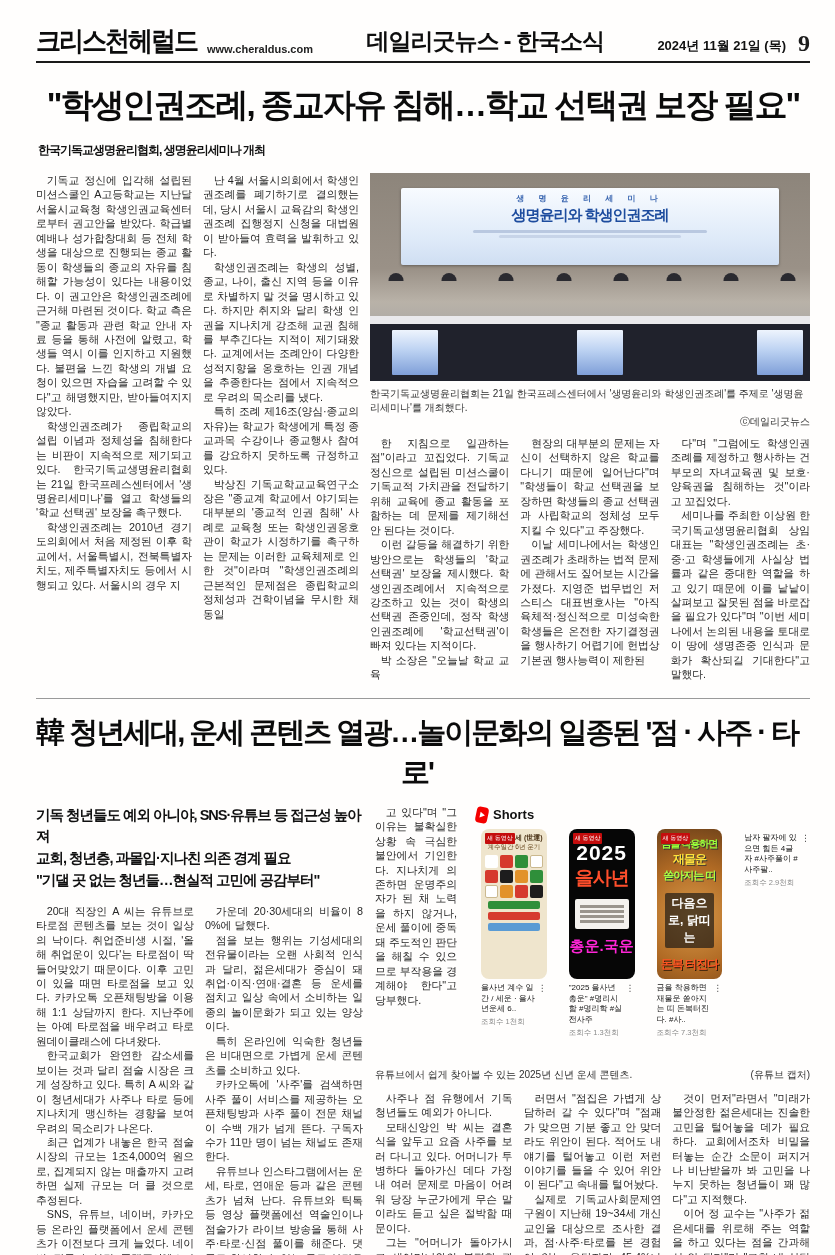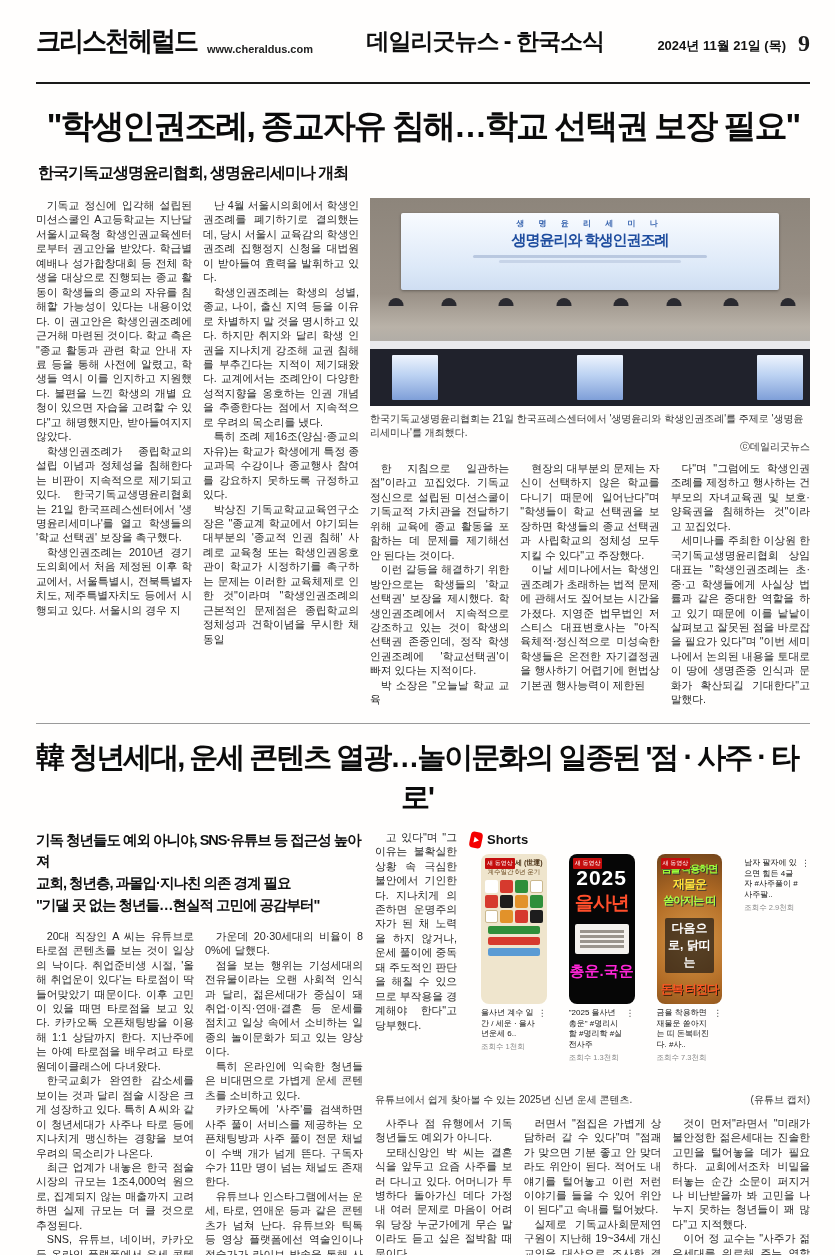--- a/index.html
+++ b/index.html
@@ -1,31 +1,31 @@
 <!DOCTYPE html>
 <html lang="ko"><head>
 <meta charset="utf-8">
 <style>
   * { margin:0; padding:0; box-sizing:border-box; }
   html,body { background:#ffffff; }
   body { font-family:"Liberation Sans","DejaVu Sans",sans-serif; color:#1c1c1c; }
   .page { width:835px; height:1255px; overflow:hidden; background:#fffefd; padding:0 25px 0 36px; position:relative; }
 
   
-  .header { display:flex; align-items:flex-end; padding:24px 0 25px 0; border-bottom:2px solid #1a1a1a; }
+  .header { display:flex; align-items:flex-end; padding:24px 0 4px 0; border-bottom:2px solid #1a1a1a; }
   .logo { font-size:25px; font-weight:900; letter-spacing:-2px; color:#0c0c0c; transform:scaleY(1.08); }
   .site-url { font-size:11px; font-weight:700; color:#222; margin-left:10px; margin-bottom:2px; }
   .section-title { flex:1; text-align:center; font-size:23px; font-weight:900; letter-spacing:-1px; color:#0d0d0d; }
   .edition { font-size:13px; font-weight:700; color:#111; margin-bottom:2px; }
   .page-num { font-family:"Liberation Serif","DejaVu Serif",serif; font-size:24px; font-weight:700; margin-left:12px; }
 
   
   .headline1 { text-align:center; font-size:33px; font-weight:900; letter-spacing:-2px; color:#0b0b0b; margin:20px 0 14px 0; }
   .headline2 { text-align:center; font-size:29px; font-weight:900; letter-spacing:-2px; color:#0b0b0b; margin:14px 12px 12px 0; }
-  .subhead1 { font-size:16px; font-weight:800; letter-spacing:-1px; color:#101010; margin:4px 0 14px 2px; }
+  .subhead1 { font-size:12px; font-weight:800; letter-spacing:-1px; color:#101010; margin:4px 0 14px 2px; }
   .bodycol { font-size:10.8px; line-height:1.34; text-align:justify; word-break:break-all; color:#262626; }
   .bodycol p { text-indent:1em; margin:0; }
   .art1-body { display:flex; gap:11px; }
   .art1-body .col { width:156px; flex:none; }
   .right-block { flex:1; display:flex; flex-direction:column; }
   .sub-cols { display:flex; gap:11px; margin-top:7px; }
   .sub-cols .scol { flex:1; }
 
   
   .photo { position:relative; height:208px; background:linear-gradient(180deg,#8d857b 0%,#9a9187 46%,#b9b2a8 62%,#8e959e 100%); overflow:hidden; }
@@ -54,21 +54,21 @@
   .art2-body { display:flex; gap:11px; }
   .left-major { width:328px; flex:none; }
   .cols2 { display:flex; gap:11px; }
   .cols2 .col { width:158px; flex:none; }
   .right-major { flex:1; display:flex; flex-direction:column; }
   .top-row { display:flex; gap:9px; height:258px; overflow:hidden; }
   .narrow-col { width:82px; flex:none; overflow:hidden; }
 
   
   .yt { flex:1; }
-  .shorts-row { display:flex; align-items:center; gap:5px; margin:2px 0 6px 4px; }
+  .shorts-row { display:flex; align-items:center; gap:5px; margin:2px 0 6px 10px; }
   .shorts-icon { width:12px; height:16px; background:#f40000; border-radius:4px; position:relative; transform:rotate(12deg); }
   .shorts-icon:after { content:""; position:absolute; left:4px; top:5px; border-left:5px solid #fff; border-top:3px solid transparent; border-bottom:3px solid transparent; }
   .shorts-label { font-size:13px; font-weight:800; color:#111; }
   .thumbs { display:flex; gap:7px; }
   .thumb { flex:1; min-width:0;padding-left:15px; }
   .thumb-img { position:relative; height:150px; border-radius:8px; overflow:hidden; }
   .badge { position:absolute; top:4px; left:4px; background:#c40d0d; color:#fff; font-size:6px; padding:1px 2px; border-radius:1px; z-index:3; }
   .thumb-meta { display:flex; margin-top:4px; }
   .thumb-cap { flex:1; font-size:8px; line-height:1.35; color:#141414; word-break:break-all; }
   .more-icon { font-size:9px; color:#555; margin-left:2px; }

